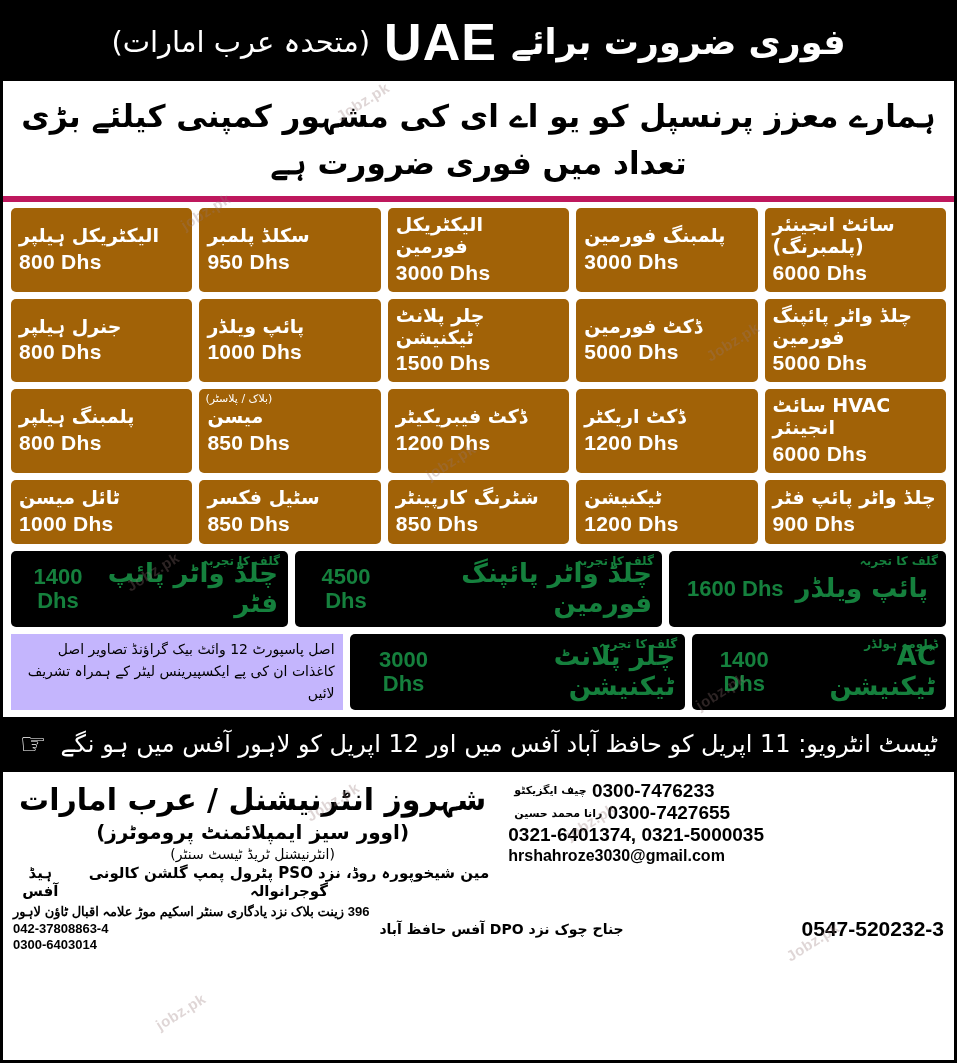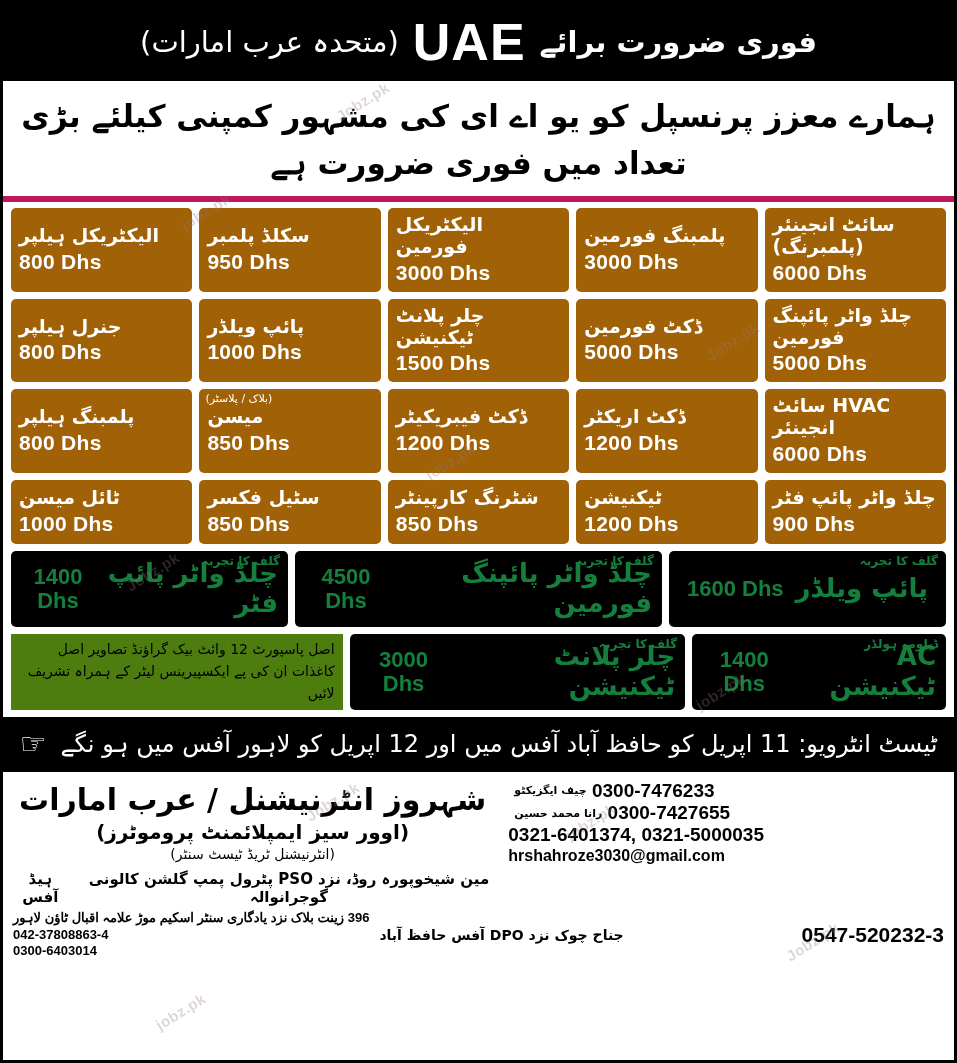--- a/index.html
+++ b/index.html
@@ -40,21 +40,21 @@
     justify-content: center;
     position: relative;
   }
   .header-inner {
     display: flex;
     align-items: center;
     gap: 14px;
     direction: rtl;
   }
   .header .urdu-right {
-    font-size: 29px;
+    font-size: 35px;
     font-weight: bold;
     font-family: "DejaVu Sans", sans-serif;
   }
   .header .uae {
     font-size: 52px;
     font-weight: bold;
     letter-spacing: 1px;
   }
   .header .urdu-left {
     font-size: 29px;
@@ -154,21 +154,21 @@
     position: absolute;
     top: 3px;
     right: 8px;
     font-size: 12px;
     font-family: "DejaVu Sans", sans-serif;
     direction: rtl;
     font-weight: bold;
   }
   .passport-note {
     flex: 1.35;
-    background: #4d7c0f;
+    background: #c4b5fd;
     color: #000;
     font-family: "DejaVu Sans", sans-serif;
     font-size: 14px;
     direction: rtl;
     text-align: right;
     line-height: 1.55;
     padding: 4px 8px;
     display: flex;
     align-items: center;
     min-height: 74px;
@@ -251,21 +251,21 @@
     direction: rtl;
     margin-left: 6px;
     vertical-align: middle;
   }
   .addr-row {
     display: flex;
     flex-direction: row-reverse;
     align-items: center;
     justify-content: space-between;
     gap: 18px;
-    margin-top: 8px;
+    margin-top: 2px;
   }
   .addr-label {
     font-family: "DejaVu Sans", sans-serif;
     font-size: 15px;
     font-weight: bold;
     direction: rtl;
   }
   .addr-text {
     font-family: "DejaVu Sans", sans-serif;
     font-size: 15px;

